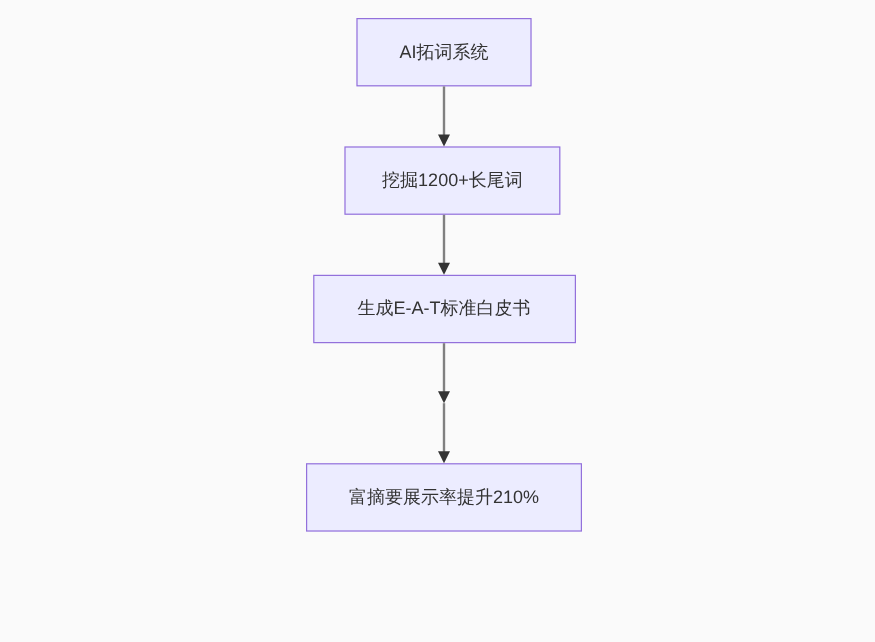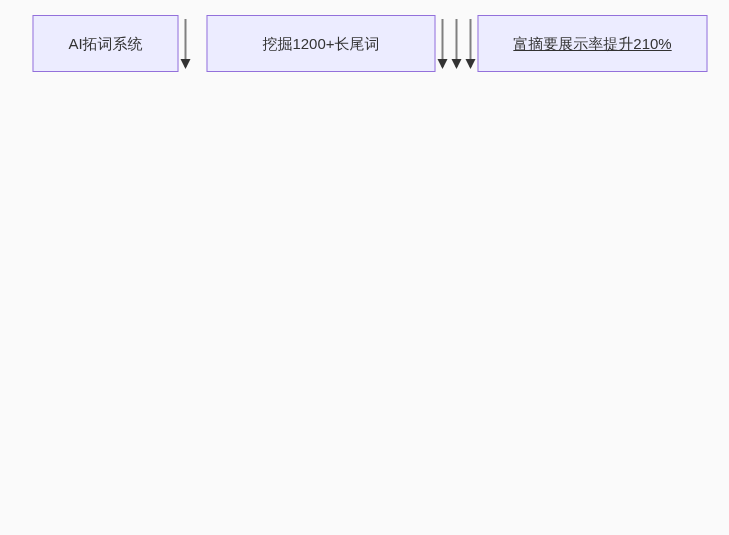--- a/index.html
+++ b/index.html
@@ -17,43 +17,43 @@
     width: 729px;
     height: 535px;
   }
 
   .flowchart {
     position: absolute;
     left: 370px;
     top: 15px;
     transform: translateX(-50%);
     display: flex;
-    flex-direction: row;
+    flex-direction: column;
     align-items: center;
   }
 
   .node {
     box-sizing: border-box;
     height: 57px;
     display: flex;
     align-items: center;
     justify-content: center;
     background: var(--node-fill, #ECECFF);
     border: 1.5px solid var(--node-border, #9370DB);
     color: var(--text, #333333);
     font-size: 15px;
     line-height: 1;
     white-space: nowrap;
     text-align: center;
   }
   .node.n1 { width: 146px; }
-  .node.n2 { width: 229px; margin-left: 14px; }
+  .node.n2 { width: 180px; margin-left: 14px; }
   .node.n3 { width: 219px; }
   .node.n4 { width: 216px; }
-  .node.n5 { width: 230px; text-decoration: underline; }
+  .node.n5 { width: 230px; }
 
   .edge {
     position: relative;
     width: 14px;
     height: 50px;
     flex: none;
   }
   .edge .edge-line {
     position: absolute;
     left: 50%;
@@ -88,20 +88,21 @@
       <div class="edge-arrowhead"></div>
     </div>
 
     <div class="node n2">挖掘1200+长尾词</div>
 
     <div class="edge">
       <div class="edge-line"></div>
       <div class="edge-arrowhead"></div>
     </div>
 
+    <div class="node n3">生成E-A-T标准白皮书</div>
 
     <div class="edge">
       <div class="edge-line"></div>
       <div class="edge-arrowhead"></div>
     </div>
 
 
     <div class="edge">
       <div class="edge-line"></div>
       <div class="edge-arrowhead"></div>

